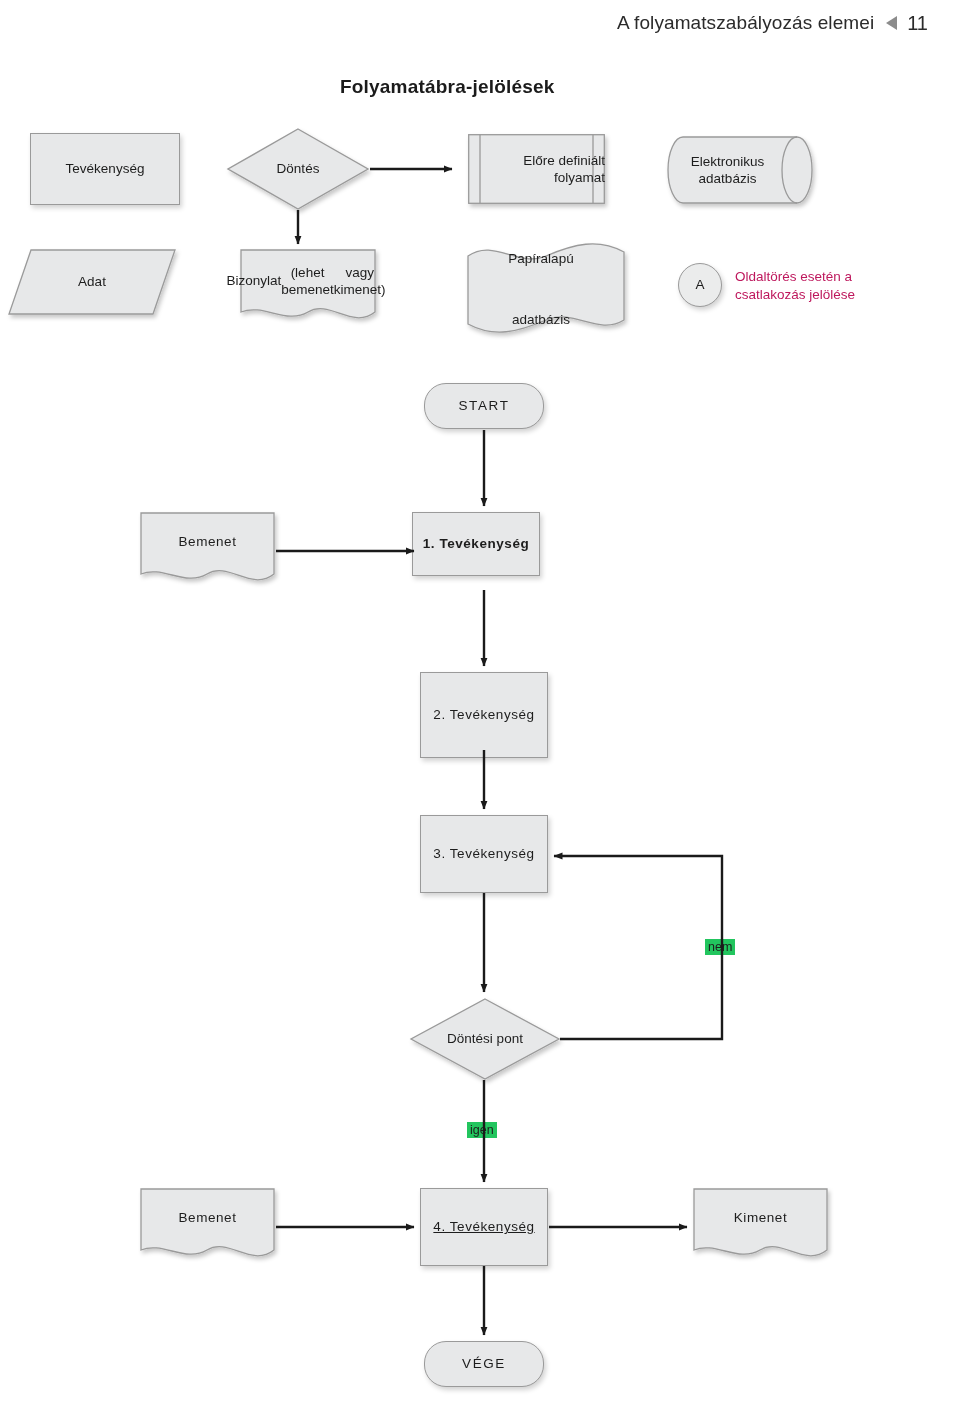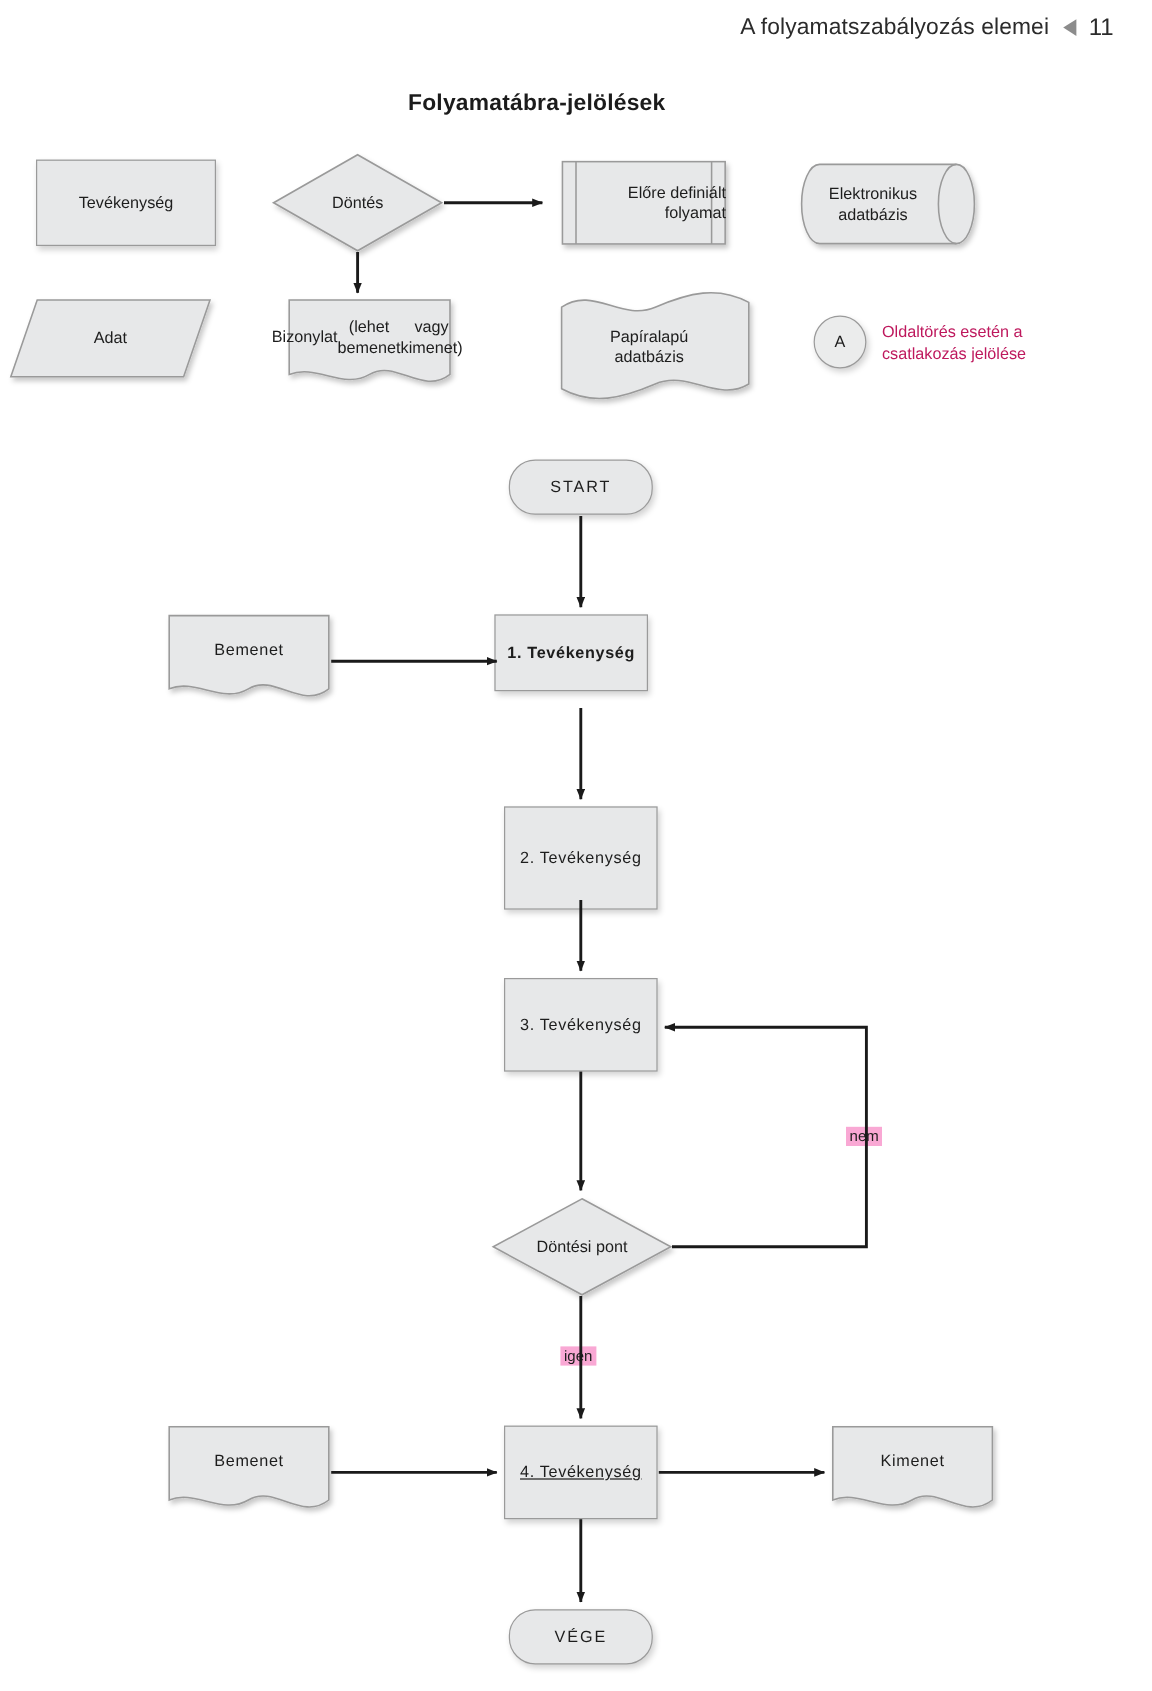--- a/index.html
+++ b/index.html
@@ -107,21 +107,21 @@
     position: absolute;
     font-size: 13.5px;
     line-height: 1.32;
     color: #be185d;
   }
 
   .edge-label {
     position: absolute;
     font-size: 12.5px;
     color: #1d1d1d;
-    background: #f9a8d4;
+    background: #22c55e;
     padding: 1px 3px;
   }
 
   #connector-layer {
     position: absolute;
     top: 0; left: 0;
     width: 960px; height: 1409px;
     pointer-events: none;
   }
   .term-text { letter-spacing: 1.6px; font-size: 13.5px; }
@@ -214,21 +214,21 @@
 </div>
 
 <div class="svgshape" style="left:466px; top:246px; width:160px; height:84px;">
   <svg width="160" height="84" viewBox="0 0 160 84">
     <filter id="sh6" x="-30%" y="-30%" width="180%" height="190%">
       <feDropShadow dx="2" dy="3" stdDeviation="2.2" flood-color="#000" flood-opacity="0.22"></feDropShadow>
     </filter>
     <path d="M2,10 C28,-8 52,22 80,10 C108,-2 132,-8 158,6 V74 C132,90 108,62 80,74 C52,86 28,92 2,78 Z" fill="#e7e8e9" stroke="#9a9a9a" stroke-width="1.3" filter="url(#sh6)"></path>
   </svg>
 </div>
-<div class="svg-text" style="left:466px; top:250px; width:150px; height:78px; flex-direction:column;">
+<div class="svg-text" style="left:466px; top:250px; width:150px; height:78px; flex-direction:column;justify-content:space-between;">
   <span>Papíralapú</span>
   <span>adatbázis</span>
 </div>
 
 <div class="shape circle" style="left:678px; top:263px; width:44px; height:44px;">
   <span class="shape-label">A</span>
 </div>
 <div class="plain-text" style="left:735px; top:268px; width:200px;">
   <div>Oldaltörés esetén a</div>
   <div>csatlakozás jelölése</div>

